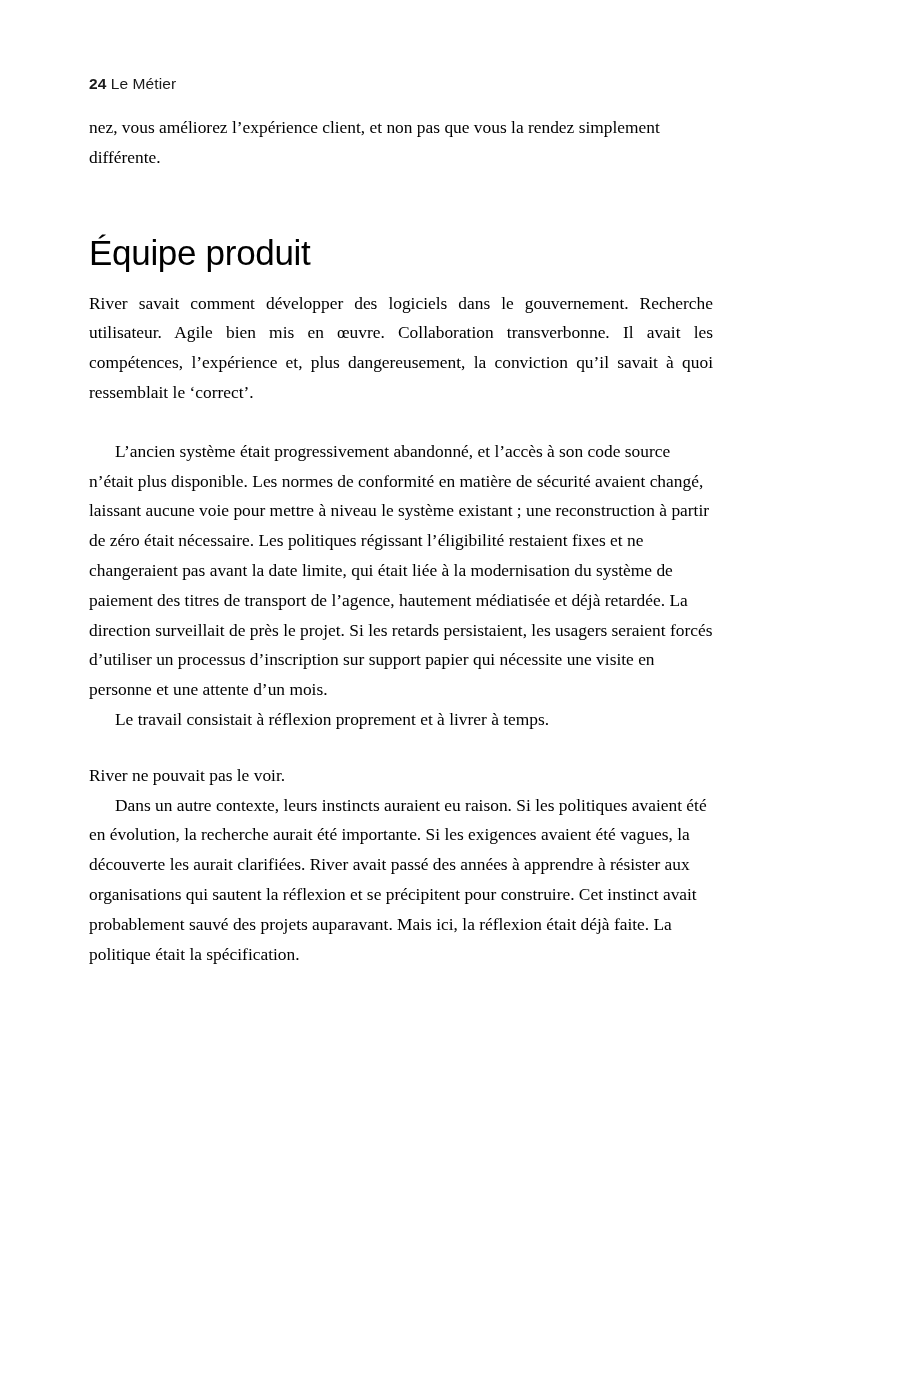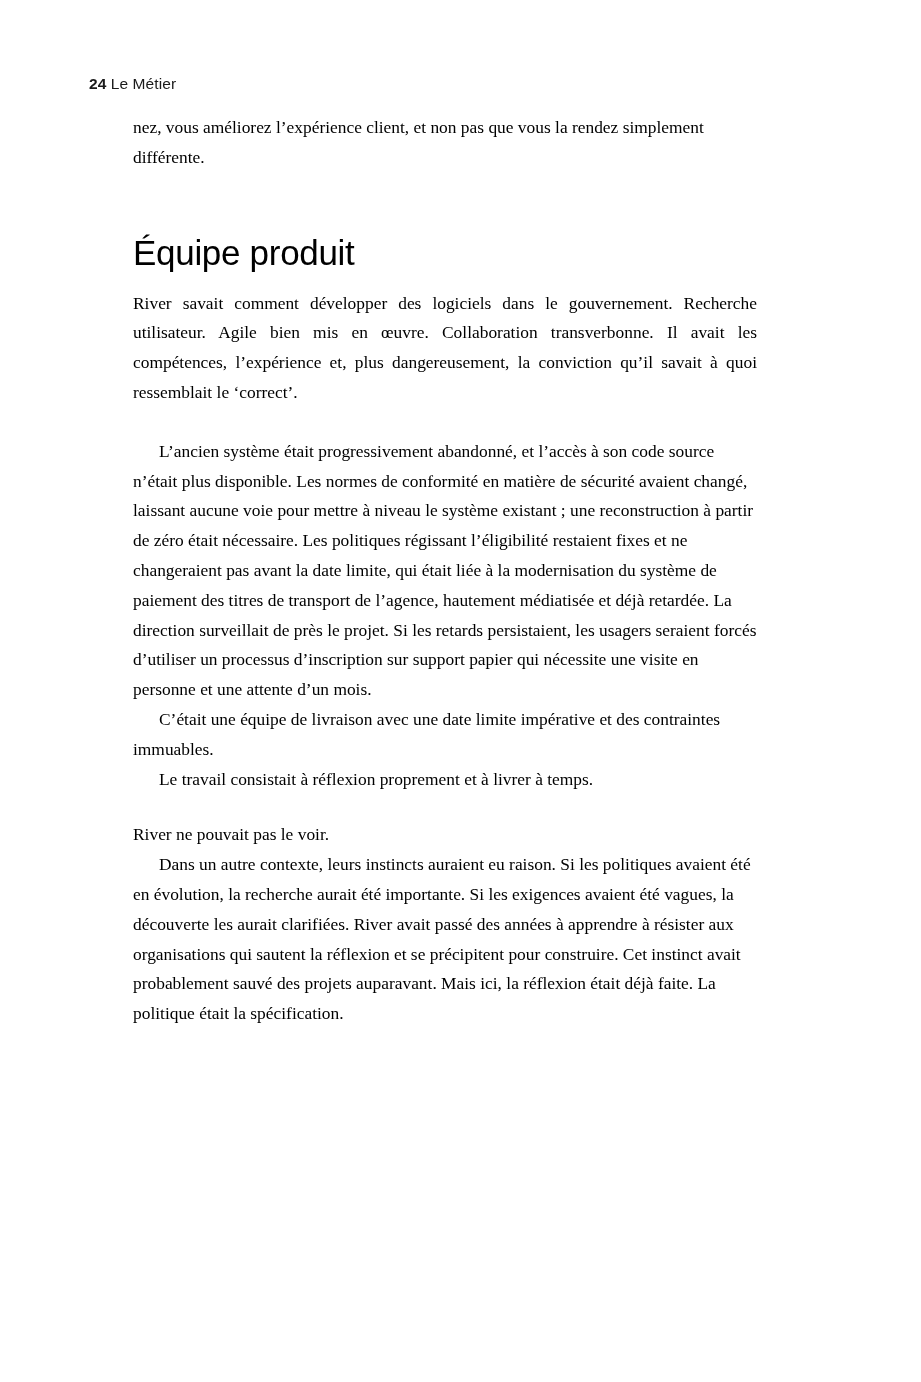--- a/index.html
+++ b/index.html
@@ -47,21 +47,20 @@
     font-weight: 400;
     margin-left: 4px;
   }
 
   
   .column {
     position: absolute;
     left: 89px;
     top: 113px;
     width: 624px;
-    margin-left: 44px;
   }
 
   p.body {
     margin: 0;
     font-size: 17.4px;
     line-height: 29.8px;
     text-align: justify;
     text-justify: inter-word;
     hyphens: manual;
     color: #000000;
@@ -114,21 +113,20 @@
     <div class="heading-space-after"></div>
 
     <p class="body">River savait comment développer des logiciels dans le gouvernement. Recherche utilisateur. Agile bien mis en œuvre. Collaboration transver­bonne. Il avait les compétences, l’expérience et, plus dangereusement, la conviction qu’il savait à quoi ressemblait le ‘correct’.</p>
 
 
     <div class="block-gap"></div>
 
 
     <p class="body indent last-ragged">L’ancien système était progressivement abandonné, et l’accès à son code source n’était plus disponible. Les normes de conformité en matière de sécurité avaient changé, laissant aucune voie pour mettre à niveau le système existant ; une reconstruction à partir de zéro était nécessaire. Les politiques régissant l’éligibilité restaient fixes et ne changeraient pas avant la date limite, qui était liée à la modernisation du système de paiement des titres de transport de l’agence, hautement médiatisée et déjà retardée. La direction surveillait de près le projet. Si les retards persistaient, les usagers seraient forcés d’utiliser un processus d’inscription sur support papier qui nécessite une visite en personne et une attente d’un mois.</p>
 
-    <p class="body indent last-ragged">C’était une équipe de livraison avec une date limite impérative et des contraintes immuables.</p>
 
     <p class="body indent last-ragged">Le travail consistait à réflexion proprement et à livrer à temps.</p>
 
     <div class="block-gap small"></div>
 
     <p class="body last-ragged">River ne pouvait pas le voir.</p>
 
     <p class="body indent last-ragged">Dans un autre contexte, leurs instincts auraient eu raison. Si les politiques avaient été en évolution, la recherche aurait été importante. Si les exigences avaient été vagues, la découverte les aurait clarifiées. River avait passé des années à apprendre à résister aux organisations qui sautent la réflexion et se précipitent pour construire. Cet instinct avait probablement sauvé des projets auparavant. Mais ici, la réflexion était déjà faite. La politique était la spécification.</p>
 
   </div>

